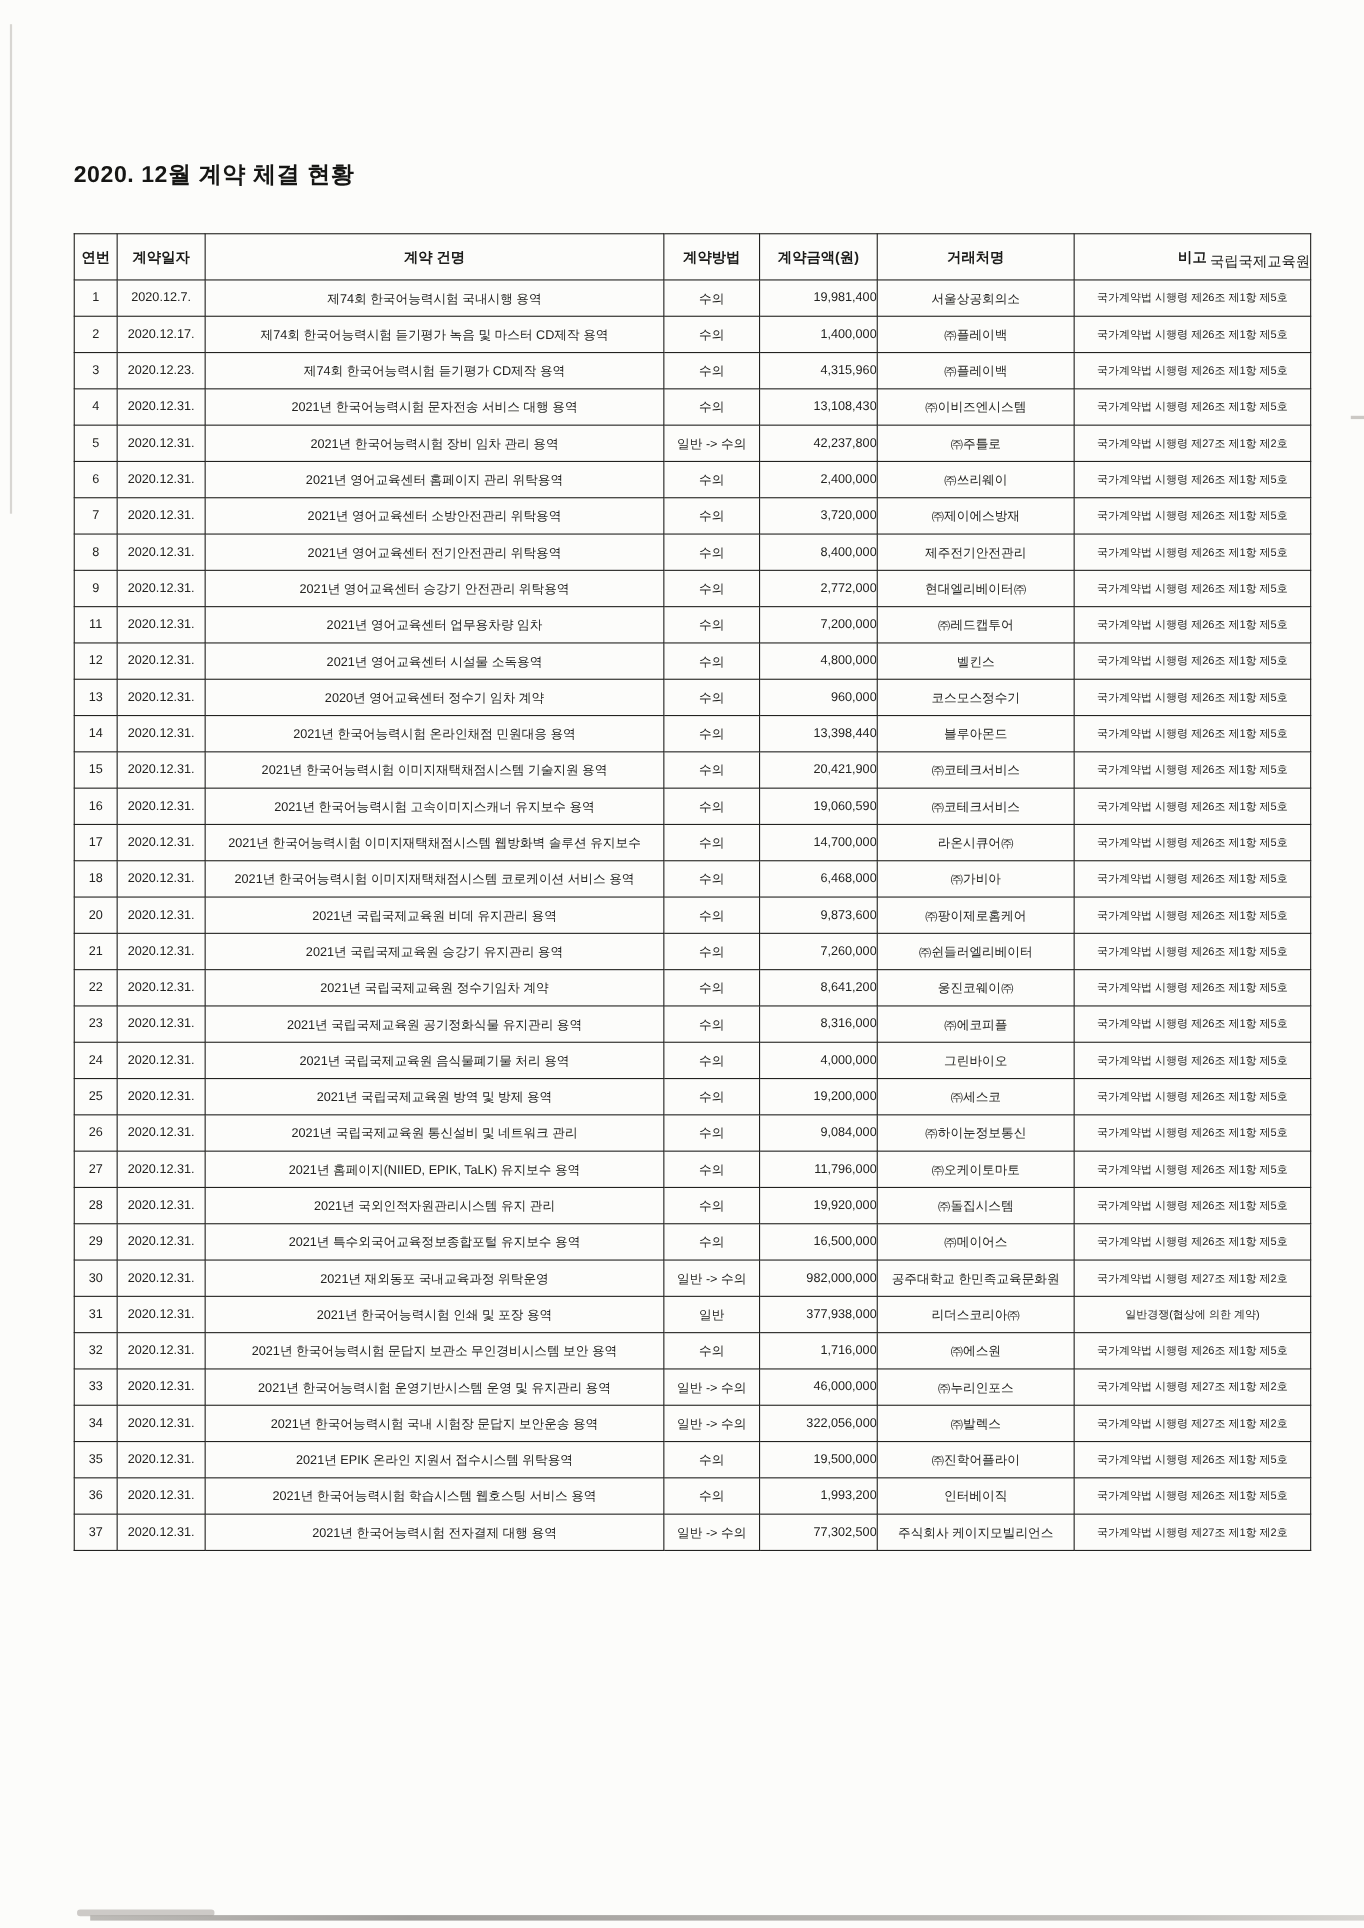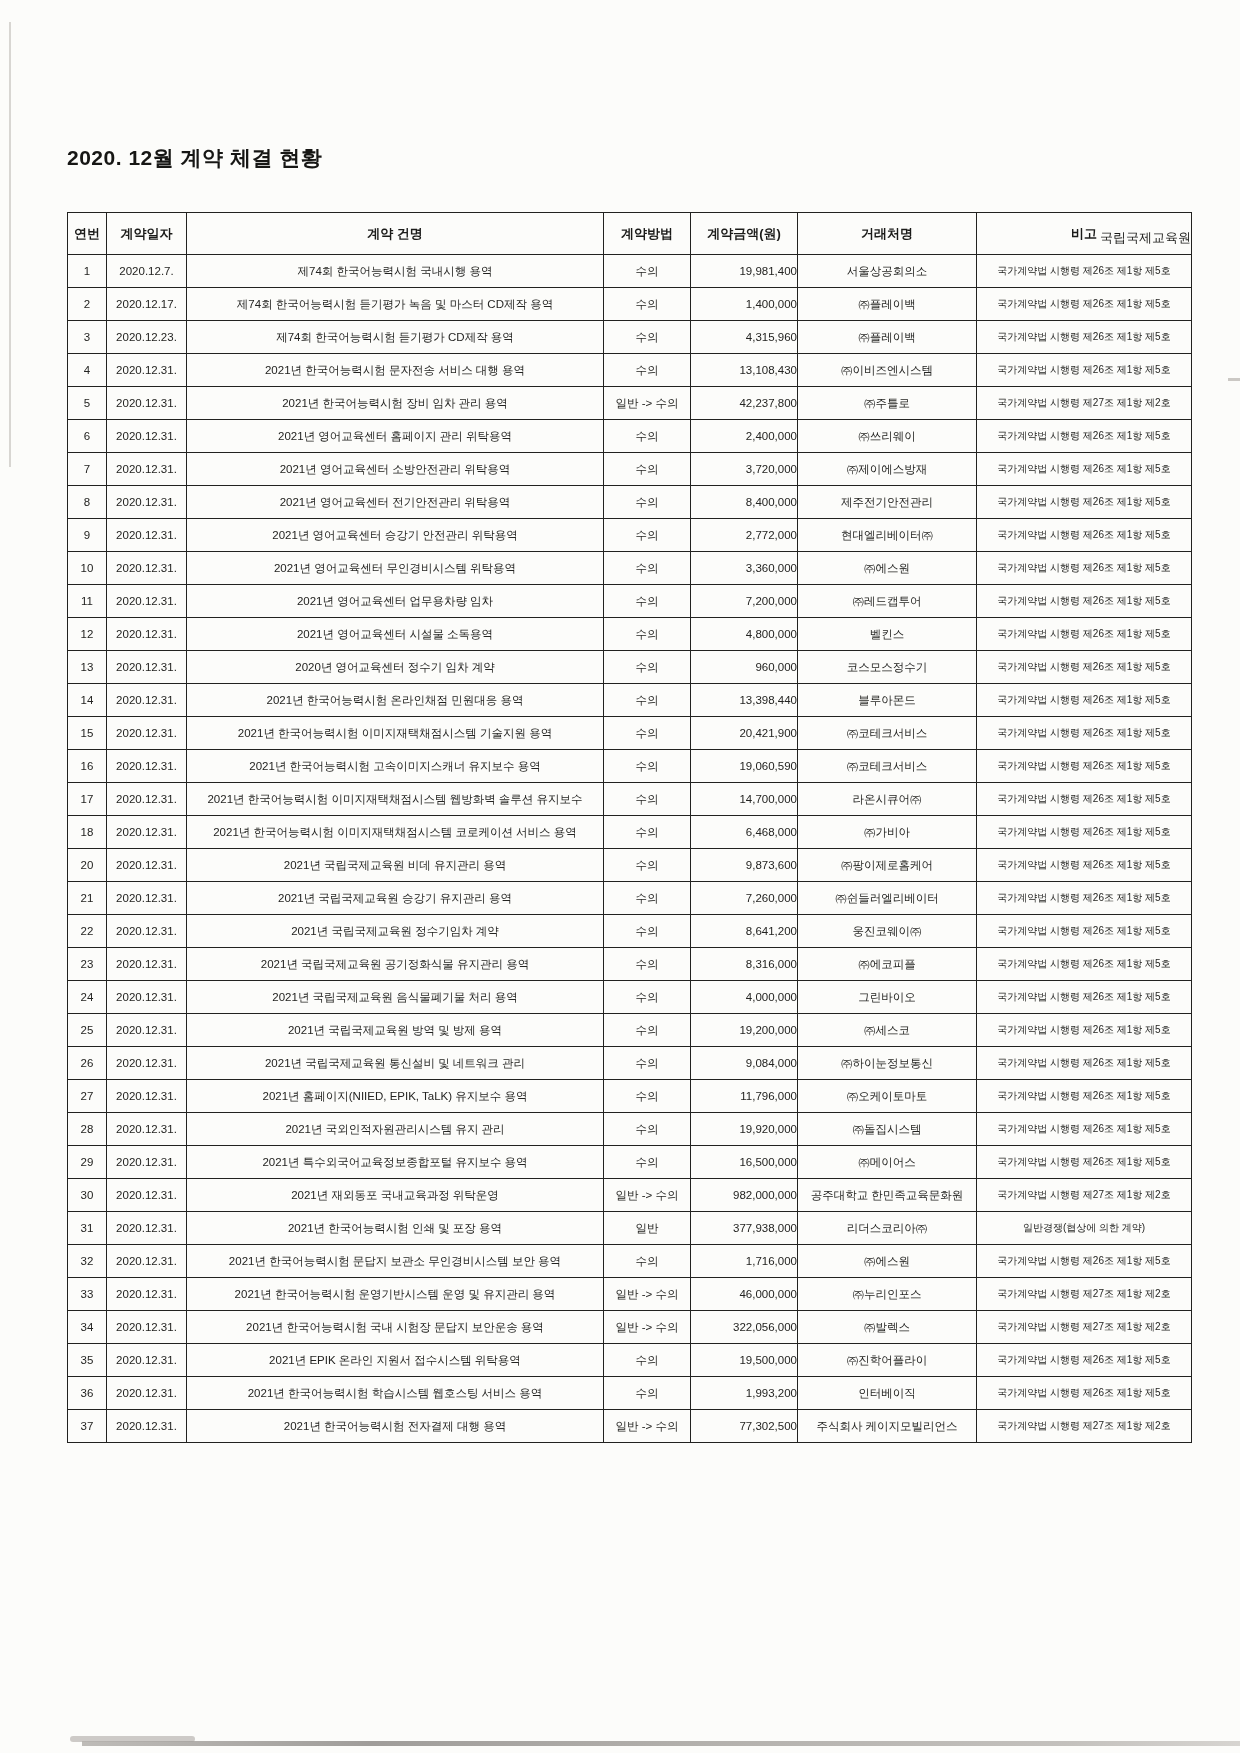--- a/index.html
+++ b/index.html
@@ -168,29 +168,20 @@
         <tr>
     <td class="col-no">9</td>
     <td class="col-date">2020.12.31.</td>
     <td class="col-name">2021년 영어교육센터 승강기 안전관리 위탁용역</td>
     <td class="col-method">수의</td>
     <td class="col-amount">2,772,000</td>
     <td class="col-vendor">현대엘리베이터㈜</td>
     <td class="col-note">국가계약법 시행령 제26조 제1항 제5호</td>
   </tr>
         <tr>
-    <td class="col-no">10</td>
-    <td class="col-date">2020.12.31.</td>
-    <td class="col-name">2021년 영어교육센터 무인경비시스템 위탁용역</td>
-    <td class="col-method">수의</td>
-    <td class="col-amount">3,360,000</td>
-    <td class="col-vendor">㈜에스원</td>
-    <td class="col-note">국가계약법 시행령 제26조 제1항 제5호</td>
-  </tr>
-        <tr>
     <td class="col-no">11</td>
     <td class="col-date">2020.12.31.</td>
     <td class="col-name">2021년 영어교육센터 업무용차량 임차</td>
     <td class="col-method">수의</td>
     <td class="col-amount">7,200,000</td>
     <td class="col-vendor">㈜레드캡투어</td>
     <td class="col-note">국가계약법 시행령 제26조 제1항 제5호</td>
   </tr>
         <tr>
     <td class="col-no">12</td>

